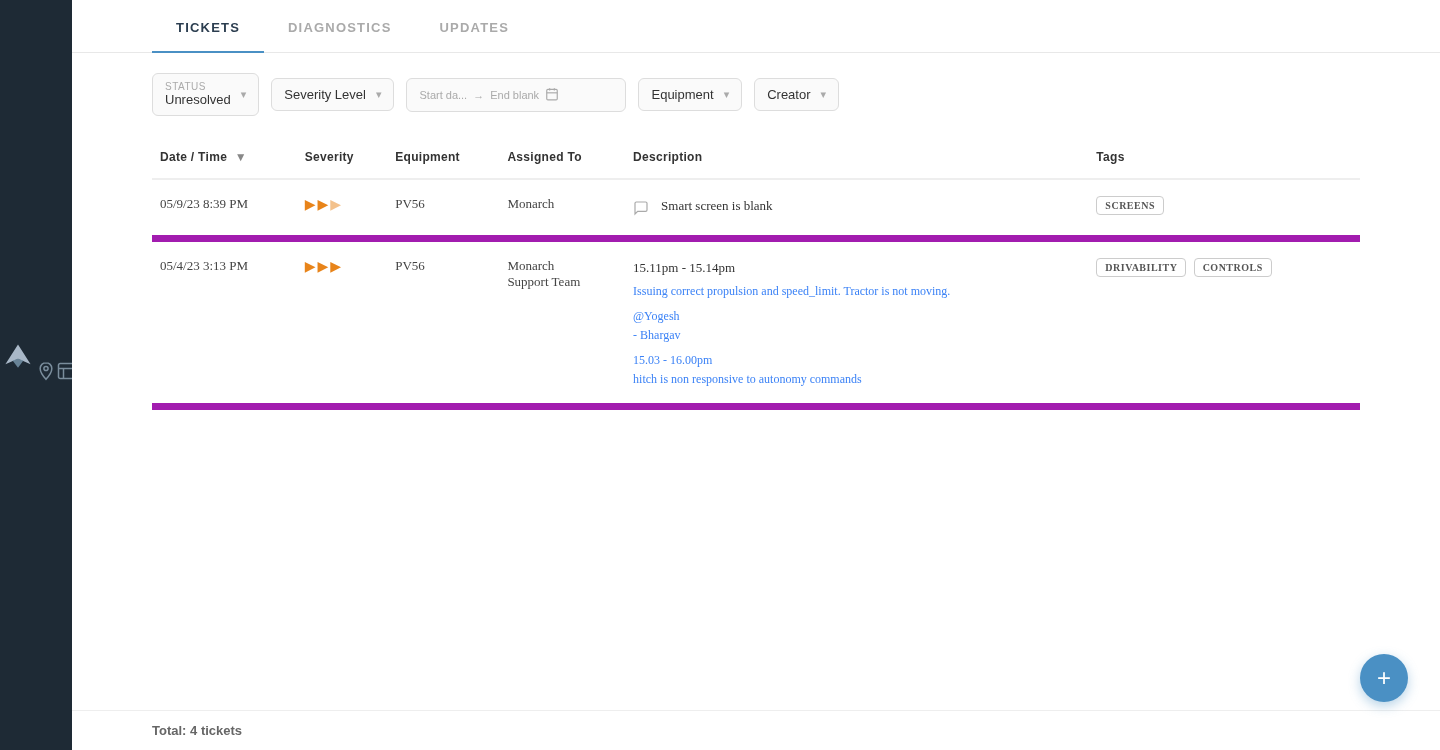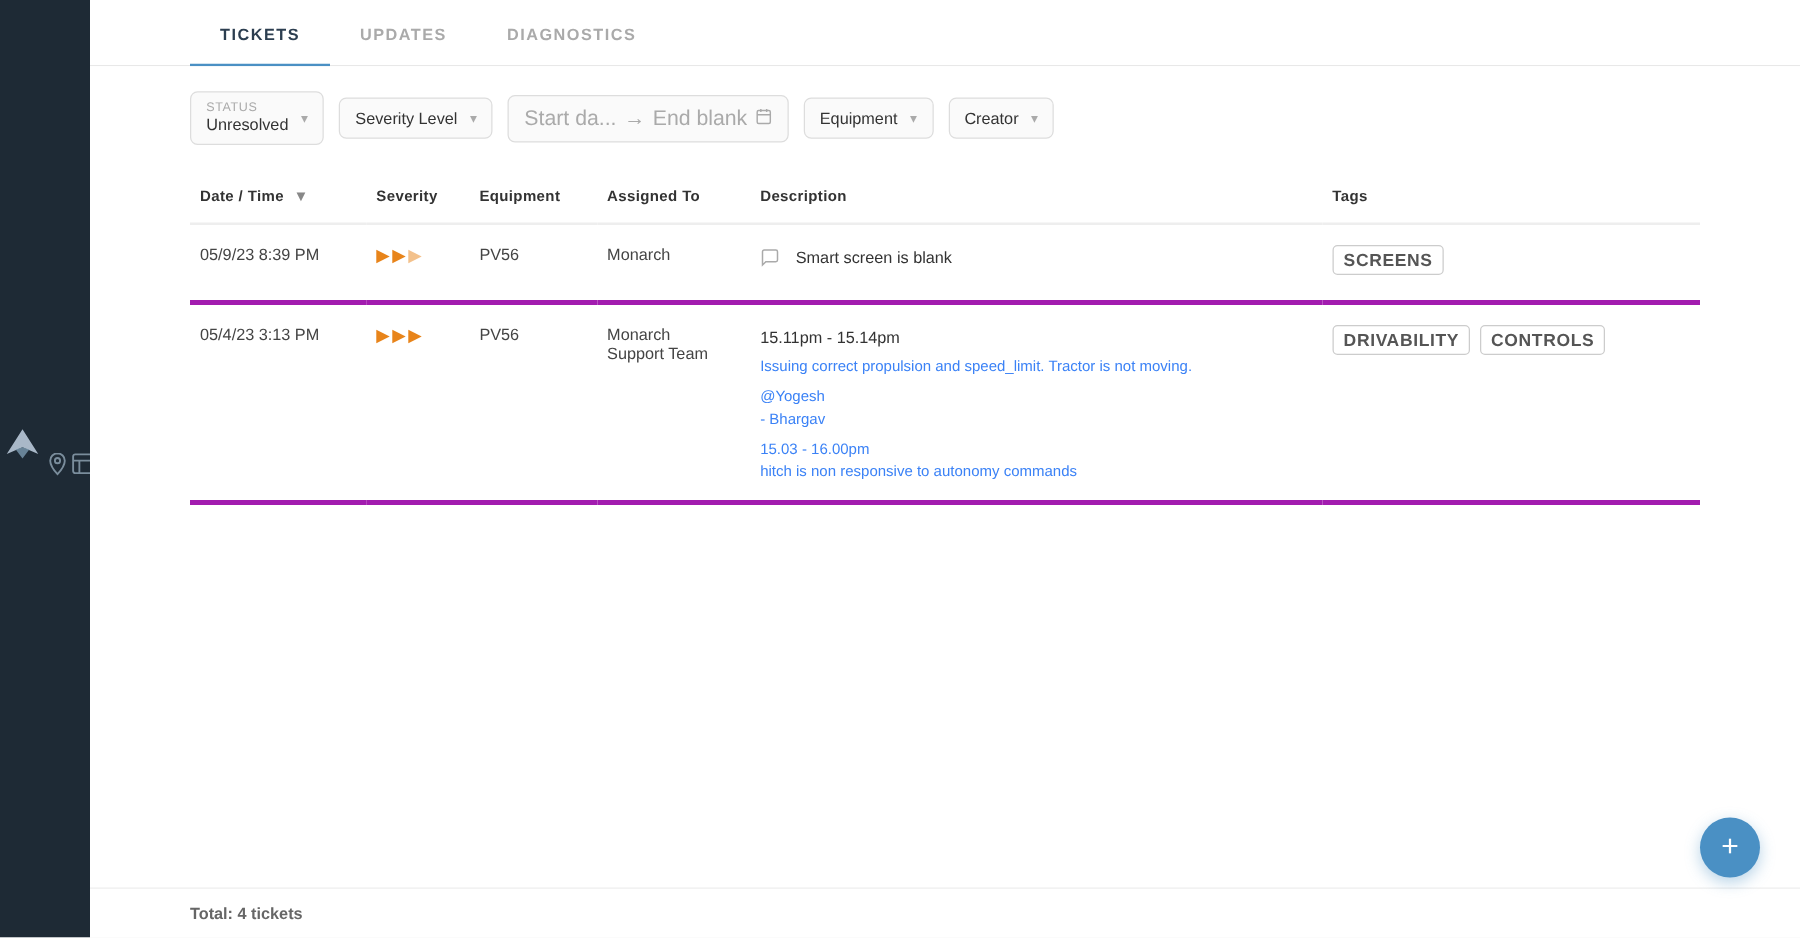--- a/index.html
+++ b/index.html
@@ -134,21 +134,21 @@
 
     .date-filter {
       display: flex;
       align-items: center;
       border: 1px solid #ddd;
       border-radius: 6px;
       padding: 8px 12px;
       gap: 6px;
       cursor: pointer;
       background: #fafafa;
-      font-size: 17px;
+      font-size: 11px;
       color: #aaa;
       white-space: nowrap;
       min-width: 220px;
     }
     .date-filter .arrow { color: #aaa; }
     .date-filter .cal-icon { color: #aaa; }
 
     
     .table-container {
       flex: 1;
@@ -171,31 +171,31 @@
       letter-spacing: 0.3px;
       white-space: nowrap;
     }
     th .sort-arrow { color: #888; margin-left: 4px; }
     td {
       padding: 16px 8px;
       font-size: 13px;
       color: #444;
       vertical-align: top;
     }
-    tr.data-row { border-bottom: 4px solid #a21caf; }
+    tr.data-row { border-bottom: 7px solid #a21caf; font-family: Liberation Serif, serif; }
 
     .severity-icons { display: flex; gap: 2px; align-items: center; }
     .severity-arrow { color: #e8841a; font-size: 14px; }
 
     .tag-pill {
       display: inline-block;
       border: 1px solid #ccc;
       border-radius: 4px;
       padding: 3px 8px;
-      font-size: 14px;
+      font-size: 10px;
       font-weight: 600;
       color: #555;
       letter-spacing: 0.5px;
       margin-right: 4px;
       margin-bottom: 4px;
       white-space: nowrap;
     }
 
     .description-text { font-size: 13px; color: #333; line-height: 1.5; }
     .description-sub { font-size: 12px; color: #3b82f6; margin-top: 4px; }
@@ -299,22 +299,22 @@
       </svg>
     </div>
     <div class="sidebar-avatar">MT</div>
   </div>
 </nav>
 
 <div class="main">
 
   <div class="tab-bar">
     <div class="tab active">TICKETS</div>
+    <div class="tab">DIAGNOSTICS</div>
     <div class="tab">UPDATES</div>
-    <div class="tab">DIAGNOSTICS</div>
   </div>
 
   <div class="filters-bar">
 
     <div class="filter-dropdown">
       <div>
         <span class="label-small">STATUS</span>
         <span class="value">Unresolved</span>
       </div>
       <span class="chevron">▾</span>

